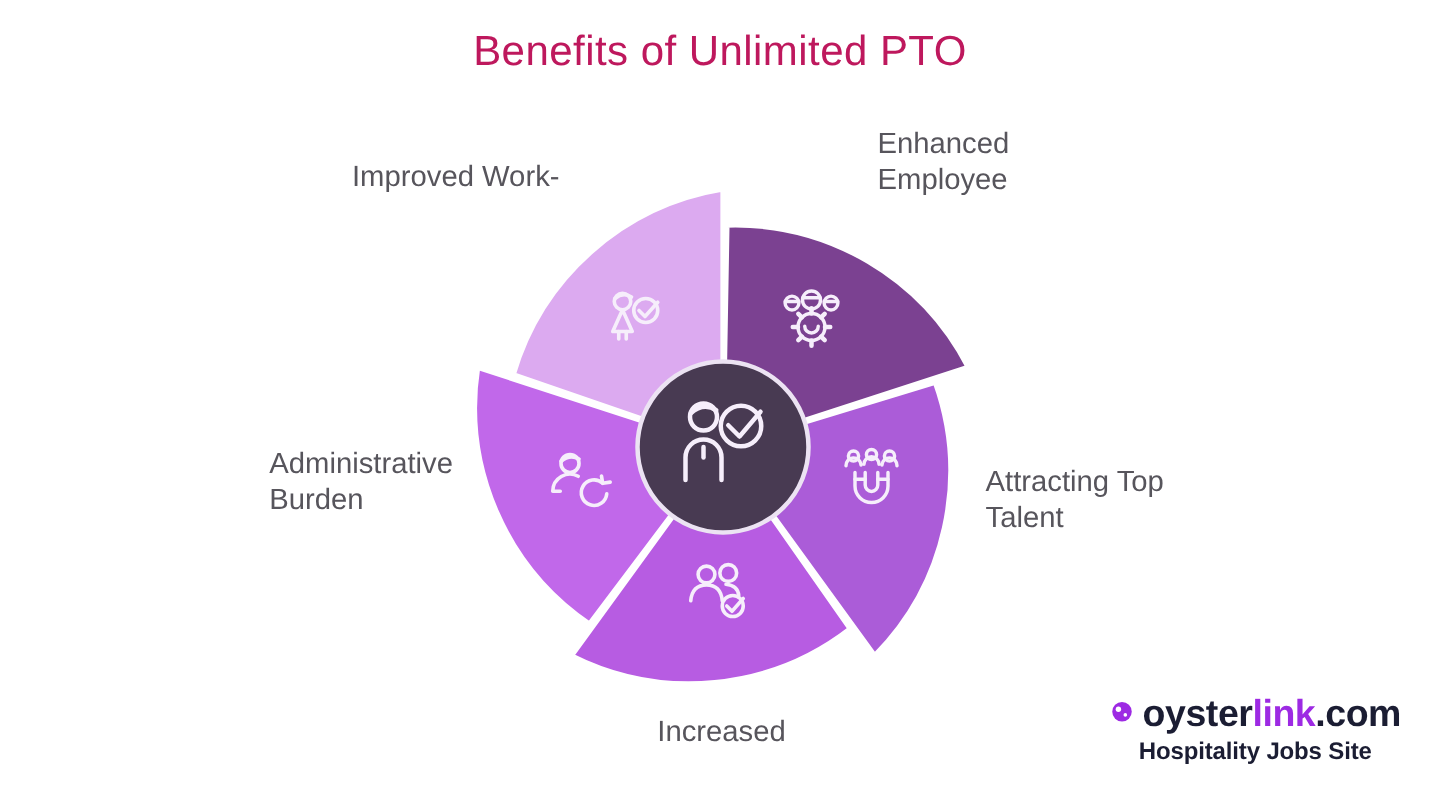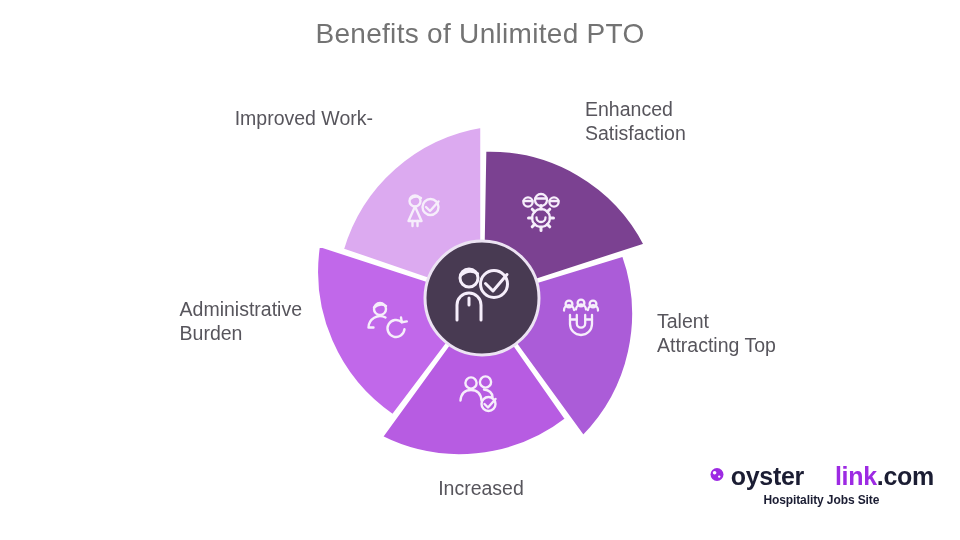--- a/index.html
+++ b/index.html
@@ -3,34 +3,34 @@
 <meta charset="utf-8">
 <style>
   html,body{margin:0;padding:0;}
   body{
     width:960px;height:540px;position:relative;overflow:hidden;
     background:#ffffff;
     font-family:"Liberation Sans", sans-serif;
   }
   .title{
     position:absolute;top:18px;left:0;width:960px;text-align:center;
-    font-size:28px;font-weight:500;color:#737373;letter-spacing:.3px;
+    font-size:28px;font-weight:500;color:#be185d;letter-spacing:.3px;
   }
   .pinwheel{position:absolute;left:282px;top:98px;width:400px;height:400px;}
   .label{
     position:absolute;font-size:19.5px;color:#57555c;line-height:1.24;
   }
   .label.right{}
   .label.center{text-align:center;}
   .logo{position:absolute;top:462px;right:26px;text-align:center;}
   .logo-row{display:flex;align-items:center;justify-content:flex-end;gap:6px;}
   .logo-mark{width:16px;height:16px;margin-bottom:5px;}
   .logo-word{font-size:25px;font-weight:bold;color:#1b1d33;letter-spacing:-.3px;}
-  .logo-word .accent{color:#9d2ae3;margin-left:31px;}
-  .logo-tagline{font-size:12px;font-weight:bold;color:#1b1d33;margin-top:2px;letter-spacing:-.1px;}
+  .logo-word .accent{color:#9d2ae3;}
+  .logo-tagline{font-size:16px;font-weight:bold;color:#1b1d33;margin-top:2px;letter-spacing:-.1px;}
 </style>
 </head>
 <body>
 
 <div class="title">Benefits of Unlimited PTO</div>
 
 <svg class="pinwheel" viewBox="0 0 400 400" xmlns="http://www.w3.org/2000/svg">
 
   <g stroke="#ffffff" stroke-width="3.5" stroke-linejoin="round">
     <path d="M 200 200 L 60.1 151.8 A 175 175 0 0 1 200 28 Z" fill="#dcaaf0"></path>
@@ -94,28 +94,28 @@
     <path d="M -10 3 v 7"></path>
     <circle cx="15" cy="-11" r="13.5"></circle>
     <path d="M 6.5 -11.5 l 7.5 7.5 l 14 -16.5"></path>
   </g>
 </svg>
 
 <div class="label right" style="top:106px;right:587px;">
   <div>Improved Work-</div>
 </div>
 
-<div class="label" style="top:84px;left:585px;margin-top:13px;">
+<div class="label" style="top:84px;left:585px;">
   <div>Enhanced</div>
-  <div>Satisfaction</div>
+  <div>Employee</div>
 </div>
 
 <div class="label" style="top:309px;left:657px;">
+  <div>Attracting Top</div>
   <div>Talent</div>
-  <div>Attracting Top</div>
 </div>
 
 <div class="label center" style="top:476px;left:331px;width:300px;">
   <div>Increased</div>
 </div>
 
 <div class="label right" style="top:297px;right:658px;">
   <div>Administrative</div>
   <div>Burden</div>
 </div>

